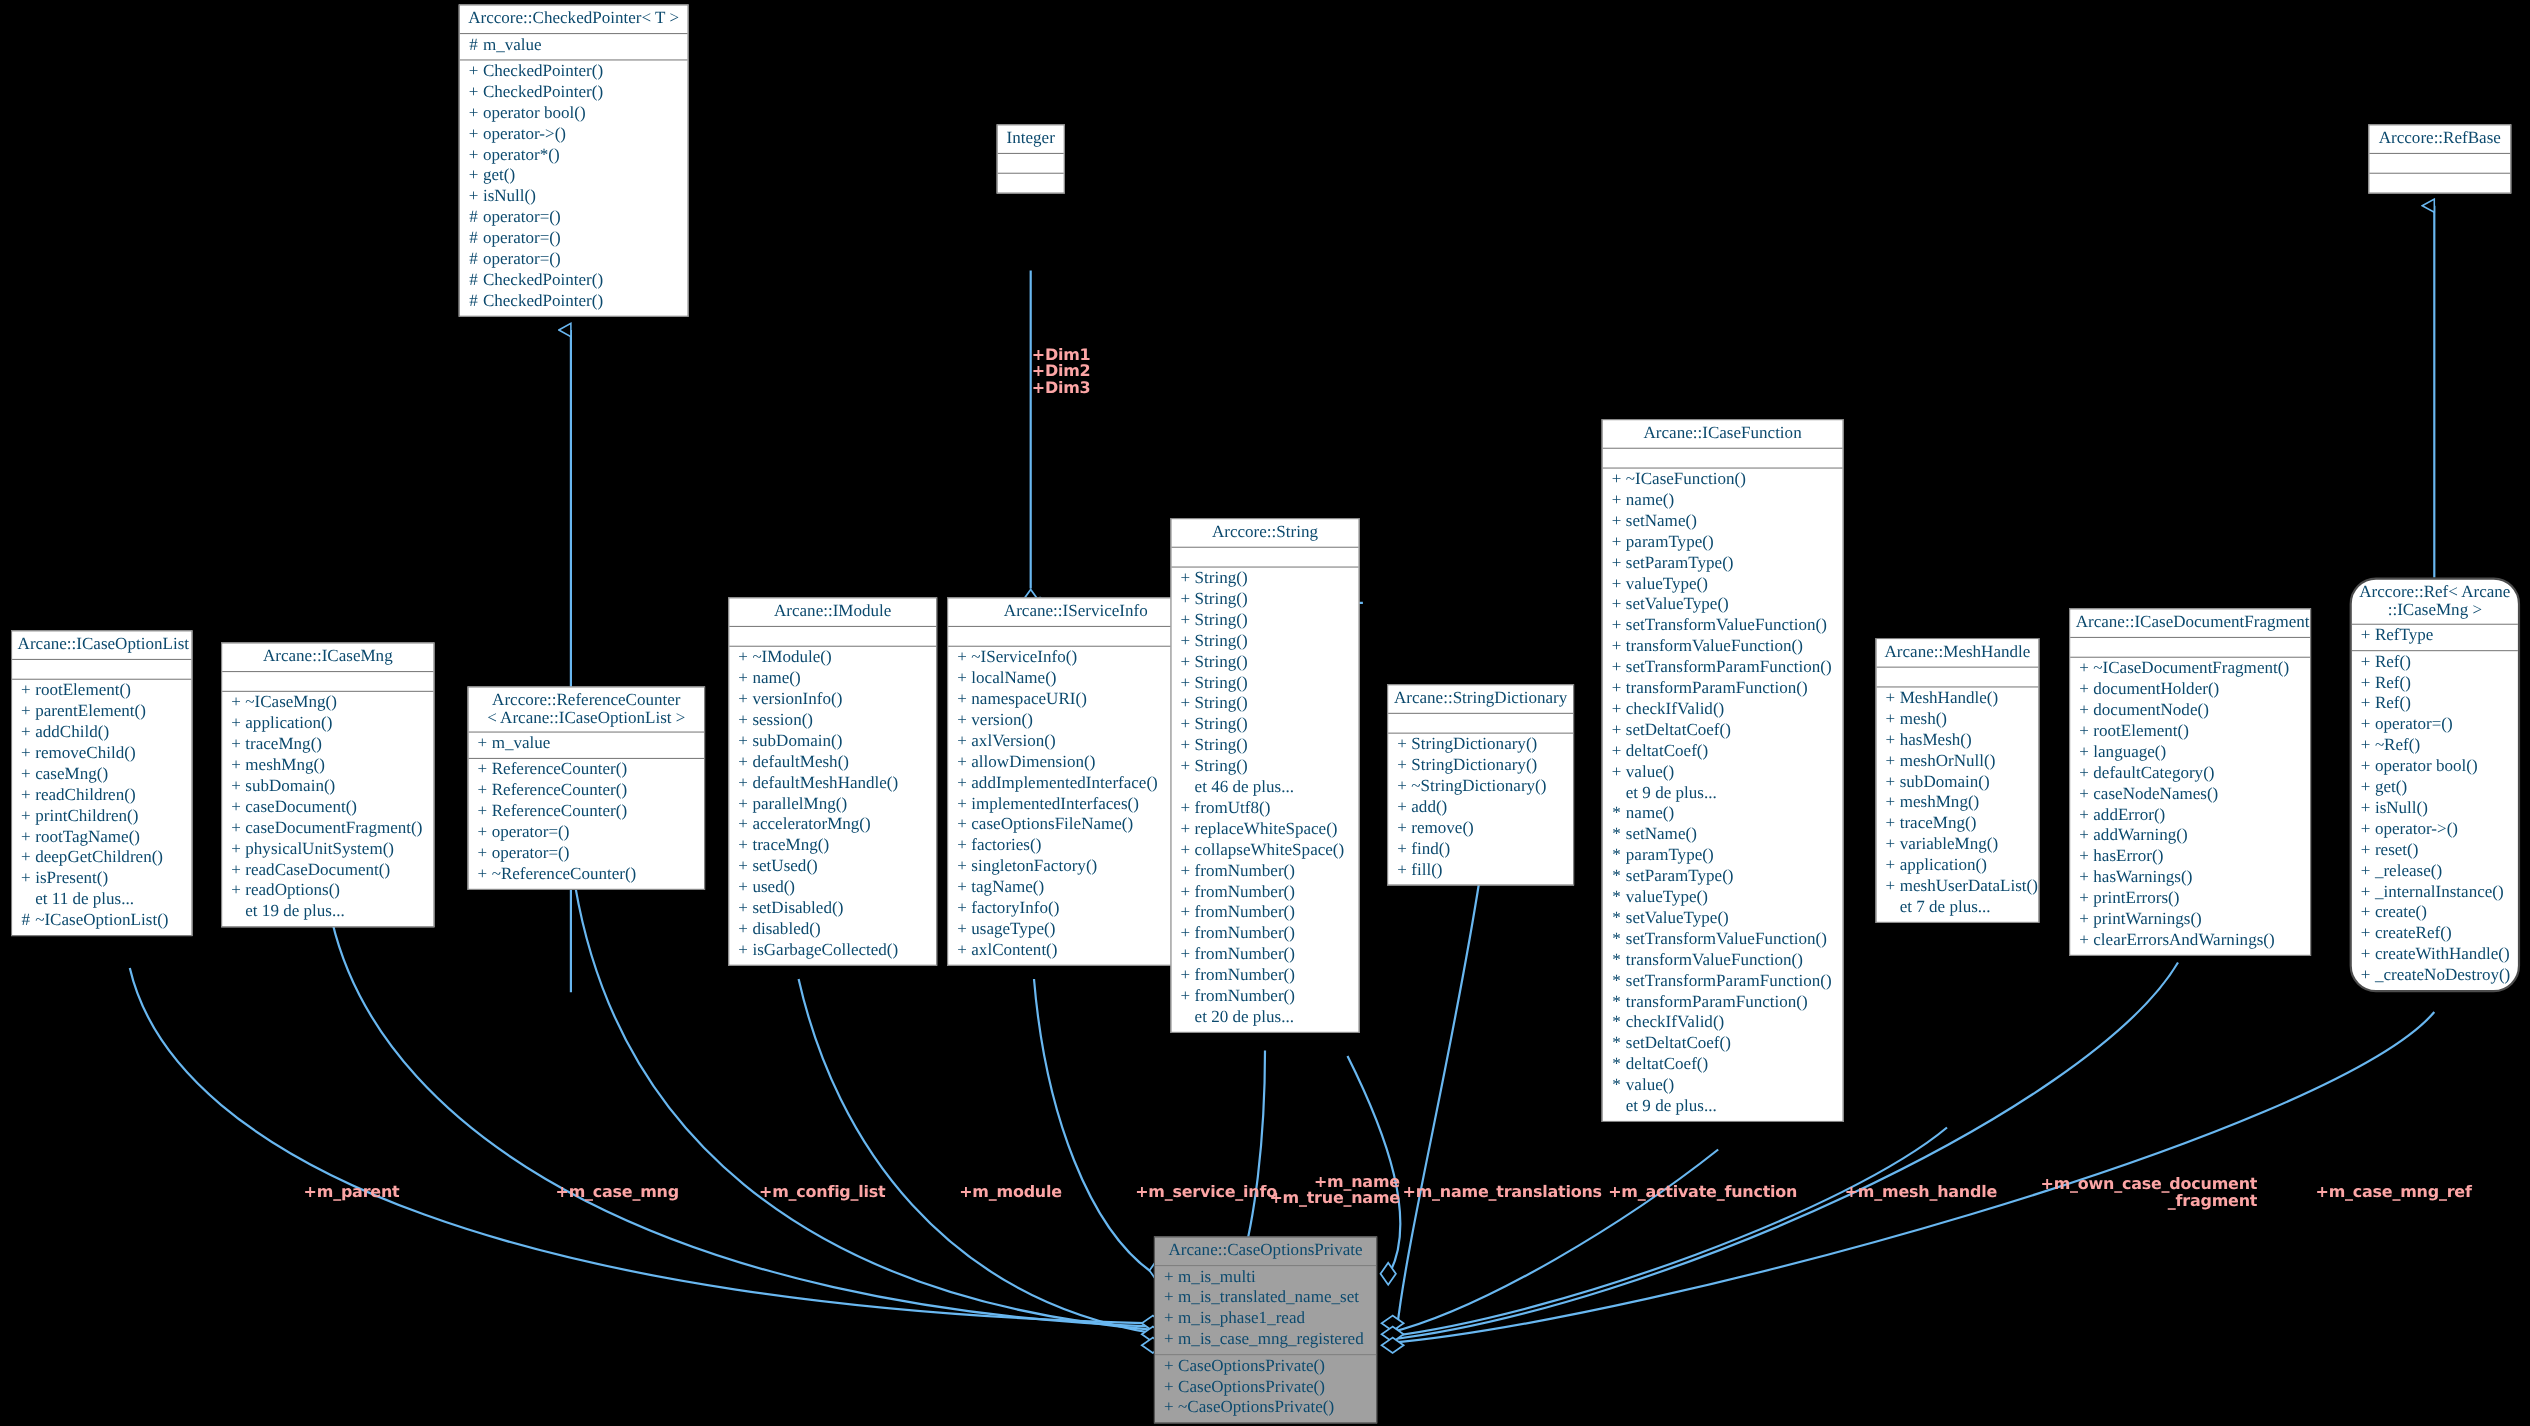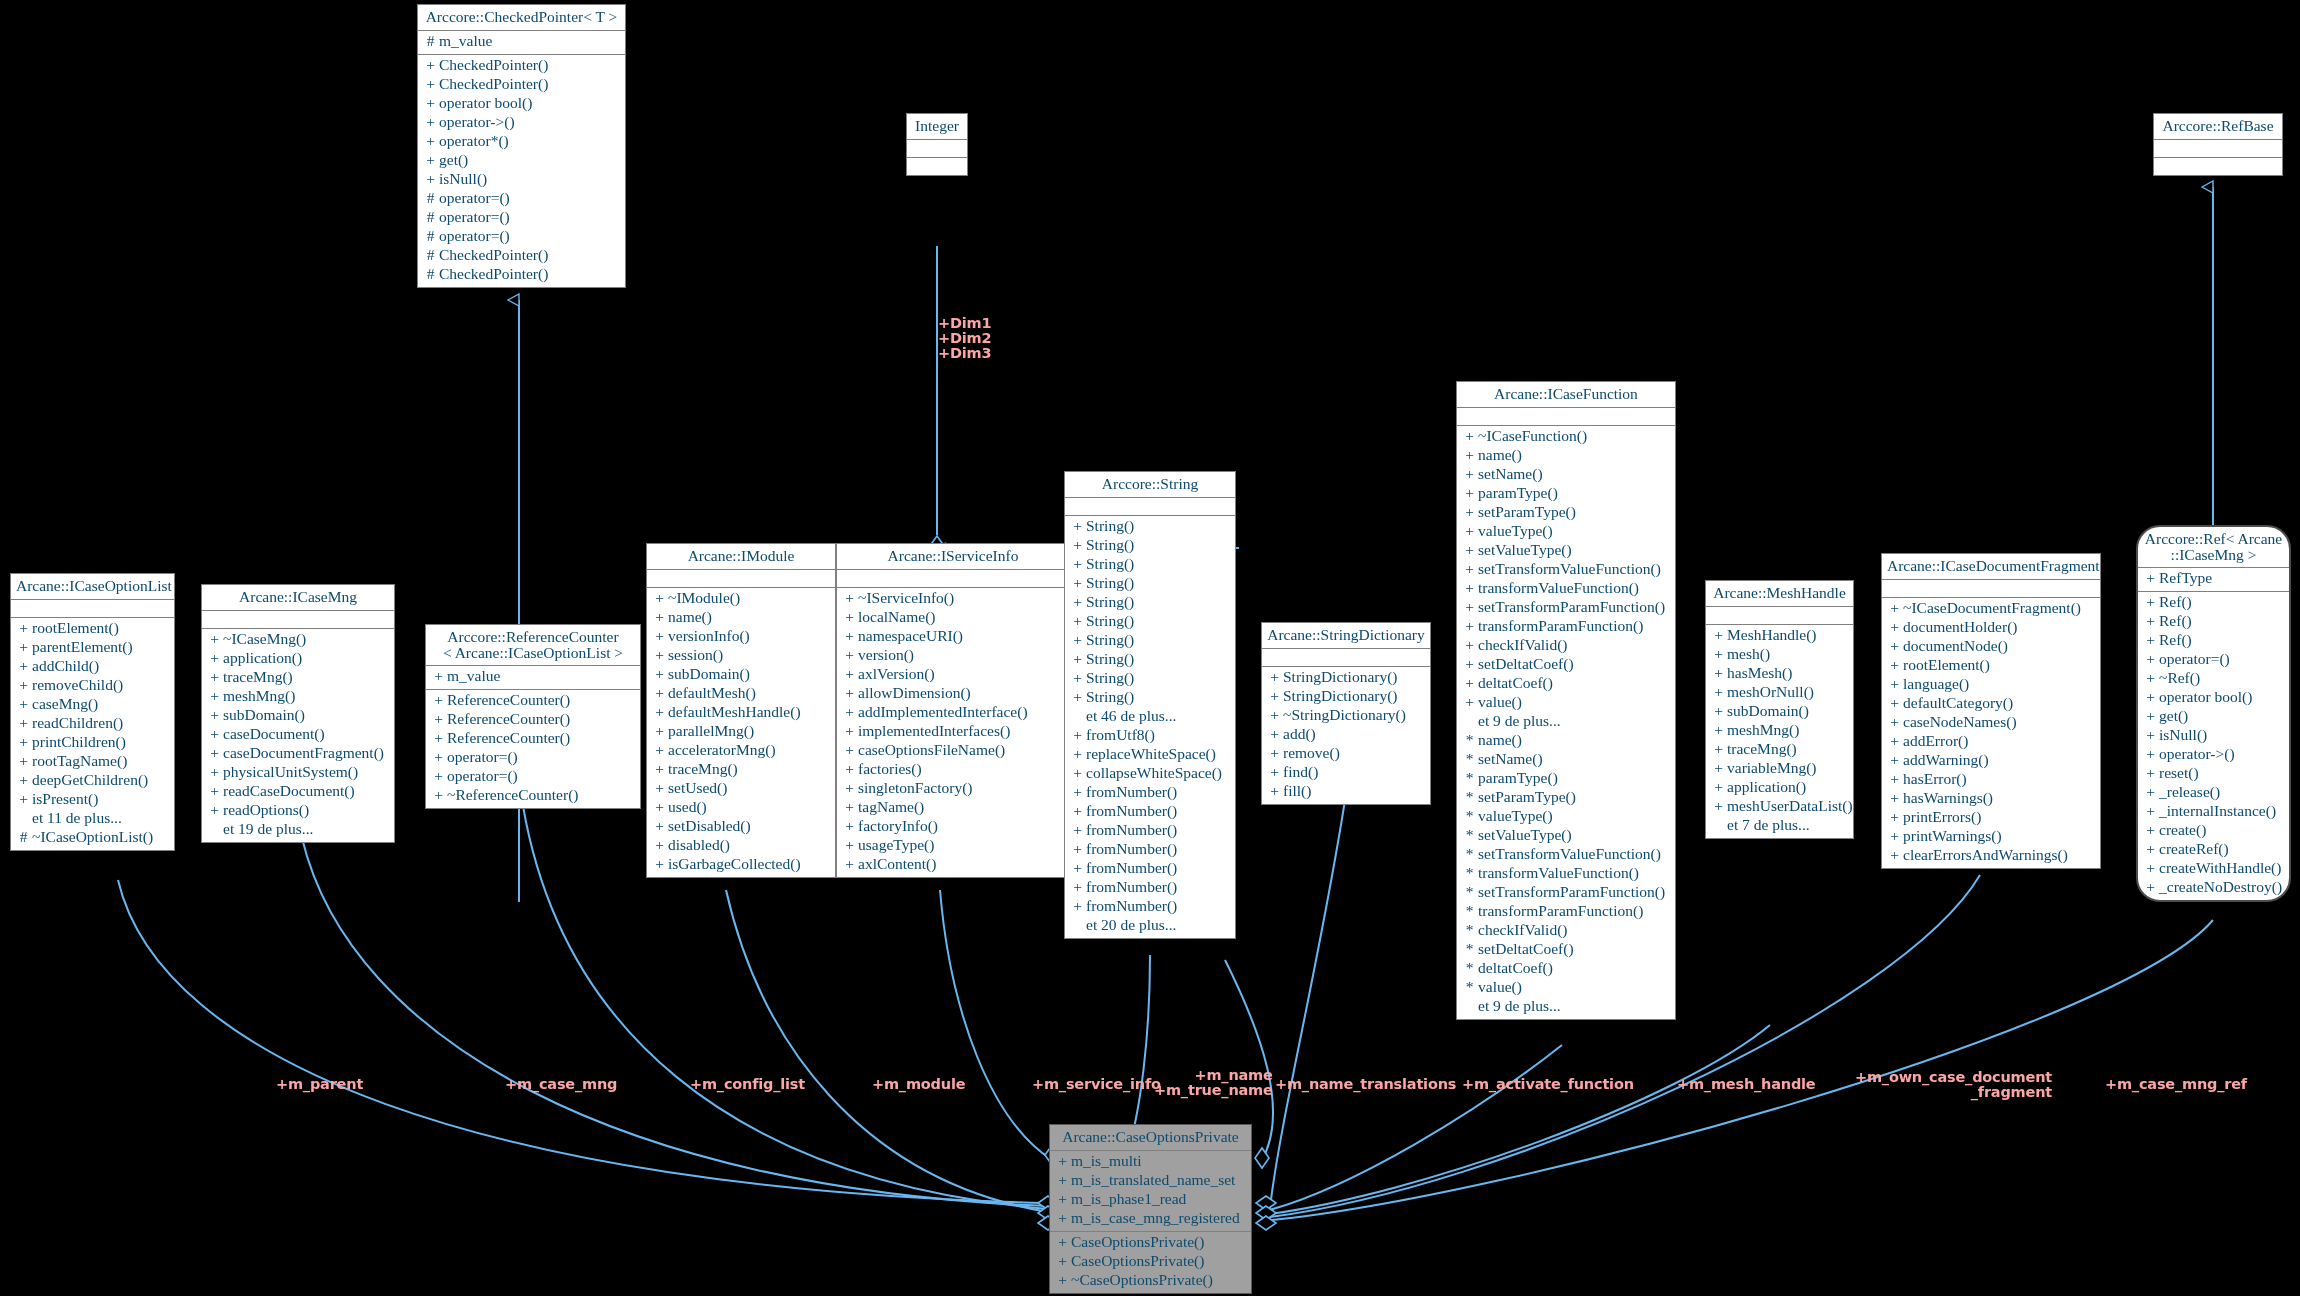--- a/index.html
+++ b/index.html
@@ -355,21 +355,21 @@
           <span class="vis">+</span>
           <span class="nm">operator=()</span>
         </div>
         <div class="row">
           <span class="vis">+</span>
           <span class="nm">~ReferenceCounter()</span>
         </div>
       </div>
   </div>
 
-  <div class="umlbox" style="left:646px; top:543px; width:190px;">
+  <div class="umlbox" style="left:662px; top:543px; width:190px;">
     <div class="title">Arcane::IModule</div>
     <div class="section empty"></div>
     <div class="section">
         <div class="row">
           <span class="vis">+</span>
           <span class="nm">~IModule()</span>
         </div>
         <div class="row">
           <span class="vis">+</span>
           <span class="nm">name()</span>
@@ -422,21 +422,21 @@
           <span class="vis">+</span>
           <span class="nm">disabled()</span>
         </div>
         <div class="row">
           <span class="vis">+</span>
           <span class="nm">isGarbageCollected()</span>
         </div>
       </div>
   </div>
 
-  <div class="umlbox" style="left:836px; top:543px; width:234px;">
+  <div class="umlbox" style="left:861px; top:543px; width:234px;">
     <div class="title">Arcane::IServiceInfo</div>
     <div class="section empty"></div>
     <div class="section">
         <div class="row">
           <span class="vis">+</span>
           <span class="nm">~IServiceInfo()</span>
         </div>
         <div class="row">
           <span class="vis">+</span>
           <span class="nm">localName()</span>

